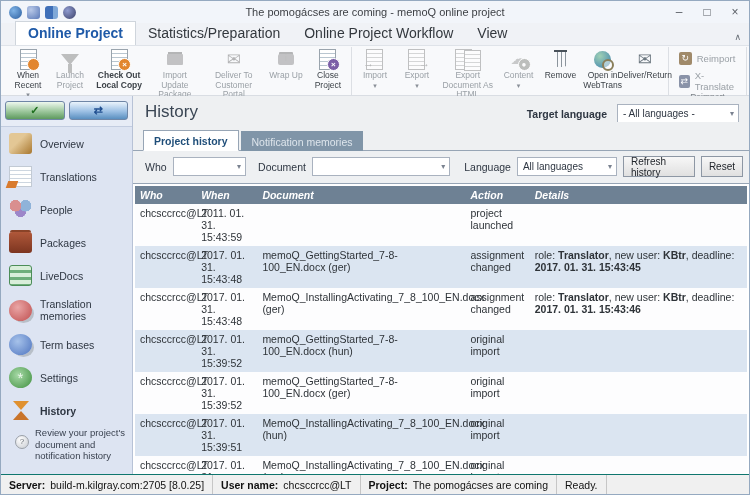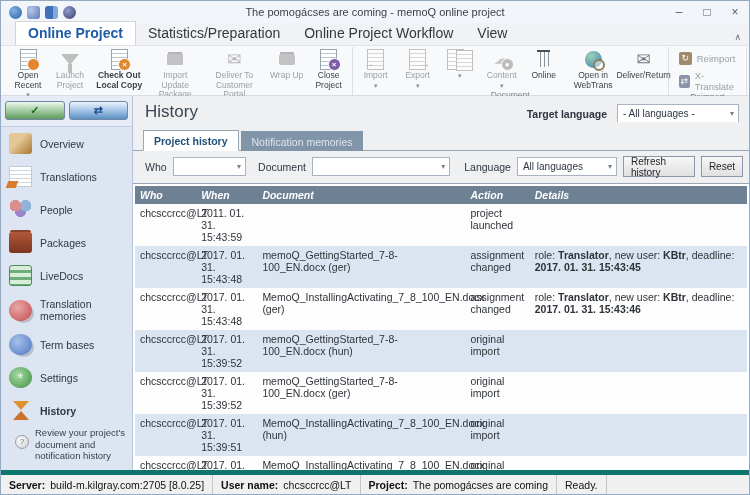--- a/index.html
+++ b/index.html
@@ -103,21 +103,21 @@
   .tc{padding:3px 5px;box-sizing:border-box;}
   .c-who{width:10%;}
   .c-when{width:10%;}
   .c-doc{width:34%;}
   .c-act{width:10.5%;}
   .c-det{flex:1;}
   .trow.alt{background:#dbe5f1;}
   .trow.norm{background:#fdfdfe;}
 
   
-  .statusbar{height:19px;background:#f0f0f0;border-top:5px solid #0f766e;display:flex;align-items:center;font-size:10.5px;color:#111;flex:0 0 auto;}
+  .statusbar{height:19px;background:#f0f0f0;border-top:1px solid #0f766e;display:flex;align-items:center;font-size:10.5px;color:#111;flex:0 0 auto;}
   .sseg{padding:0 8px;border-right:1px solid #c6c6c6;display:flex;gap:5px;height:100%;align-items:center;white-space:nowrap;}
   .sseg b{font-weight:bold;}
 </style>
 </head>
 <body>
 
 <div class="window">
 
   <div class="titlebar">
     <div class="qat">
@@ -143,21 +143,21 @@
   </div>
 
   <div class="ribbon" id="ribbon">
       <div class="rgroup">
         <div class="rbtns">
           <div class="rbtn">
             <span class="icon">
               <span class="pg"></span>
               <span class="bdg" style="background:#e2862f"></span>
             </span>
-            <span>Open Recent</span>
+            <span>When Recent</span>
             <span style="font-size:7px;color:#8a9098">▾</span>
           </div>
           <div class="rbtn dis">
             <span class="icon">
               <span class="funnel"></span>
             </span>
             <span>Launch Project</span>
           </div>
           <div class="rbtn">
             <span class="icon">
@@ -210,35 +210,36 @@
               <span class="arrowdoc" style="left:auto;right:0">→</span>
             </span>
             <span>Export</span>
             <span style="font-size:7px;color:#8a9098">▾</span>
           </div>
           <div class="rbtn dis">
             <span class="icon">
               <span class="pg"></span>
               <span class="pg" style="margin-left:-8px;margin-top:3px"></span>
             </span>
+            <span>Export Document As HTML</span>
             <span style="font-size:7px;color:#8a9098">▾</span>
           </div>
           <div class="rbtn dis">
             <span class="icon">
               <span class="cloud">☁</span>
               <span class="bdg" style="background:#7fae5f">●</span>
             </span>
             <span>Content</span>
             <span style="font-size:7px;color:#8a9098">▾</span>
           </div>
           <div class="rbtn">
             <span class="icon">
               <span class="trash"></span>
             </span>
-            <span>Online</span>
+            <span>Remove</span>
           </div>
           <div class="rbtn">
             <span class="icon">
               <span class="globe"></span>
             </span>
             <span>Open in WebTrans</span>
           </div>
           <div class="rbtn">
             <span class="icon">
               <span class="env" style="color:#6d7880">✉</span>

